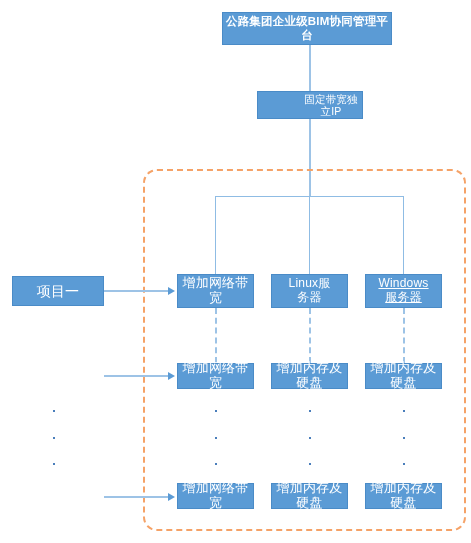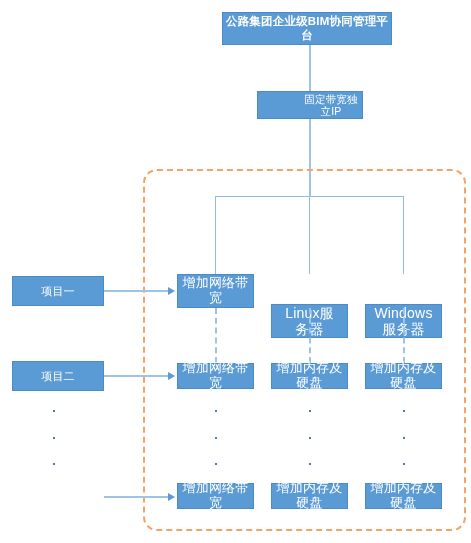--- a/index.html
+++ b/index.html
@@ -7,23 +7,23 @@
        font-family:"Liberation Sans","DejaVu Sans",sans-serif;}
   #stage{position:relative;width:471px;height:543px;}
 
   .box{position:absolute;background:#5B9BD5;border:1px solid #4A8BC7;
        color:#ffffff;display:flex;align-items:center;justify-content:center;
        text-align:center;line-height:1.15;box-sizing:border-box;
        letter-spacing:.2px;}
 
   .title-box{font-size:11.5px;font-weight:bold;}
   .ip-box{font-size:10.5px;}
-  .proj-box{font-size:11px;}
+  .proj-box{font-size:14px;}
   .node-box{font-size:13px;}
-  .node-box.two-line{font-size:14px;margin-top:30px;}
+  .node-box.two-line{font-size:12px;}
 
   .vline{position:absolute;background:#8FBCE4;width:1px;}
   .hline{position:absolute;background:#8FBCE4;height:1px;}
   .vline-thick{position:absolute;background:#9DC3E6;width:2px;}
 
   .dashcol{position:absolute;width:0;border-left:2px dashed #9DC3E6;}
 
   .dashbox{position:absolute;border:2px dashed #F5A267;border-radius:14px;
            box-sizing:border-box;background:transparent;}
 
@@ -53,21 +53,21 @@
   <div class="dashbox" style="left:143px;top:169px;width:323px;height:362px;"></div>
 
   <div class="hline" style="left:215px;top:196px;width:189px;"></div>
   <div class="vline" style="left:215px;top:196px;height:78px;"></div>
   <div class="vline" style="left:309px;top:196px;height:78px;"></div>
   <div class="vline" style="left:403px;top:196px;height:78px;"></div>
 
   <div class="box node-box" style="left:177px;top:274px;width:77px;height:34px;">增加网络带宽</div>
   <div class="box node-box two-line" style="left:271px;top:274px;width:77px;height:34px;white-space:pre-line;">Linux服
 务器</div>
-  <div class="box node-box two-line" style="left:365px;top:274px;width:77px;height:34px;white-space:pre-line;">Windows
+  <div class="box node-box two-line" style="left:365px;top:274px;width:77px;height:34px;white-space:pre-line;text-decoration:underline;">Windows
 服务器</div>
 
   <div class="dashcol" style="left:215px;top:308px;height:55px;"></div>
   <div class="dashcol" style="left:309px;top:308px;height:55px;"></div>
   <div class="dashcol" style="left:403px;top:308px;height:55px;"></div>
 
   <div class="box node-box" style="left:177px;top:363px;width:77px;height:26px;">增加网络带宽</div>
   <div class="box node-box" style="left:271px;top:363px;width:77px;height:26px;">增加内存及硬盘</div>
   <div class="box node-box" style="left:365px;top:363px;width:77px;height:26px;">增加内存及硬盘</div>
 
@@ -93,20 +93,19 @@
   </div>
 
   <div class="box node-box" style="left:177px;top:483px;width:77px;height:26px;">增加网络带宽</div>
   <div class="box node-box" style="left:271px;top:483px;width:77px;height:26px;">增加内存及硬盘</div>
   <div class="box node-box" style="left:365px;top:483px;width:77px;height:26px;">增加内存及硬盘</div>
 
   <div class="box proj-box" style="left:12px;top:276px;width:92px;height:30px;">项目一</div>
   <div class="arrow-line" style="left:104px;top:290px;width:64px;"></div>
   <div class="arrow-head" style="left:168px;top:286.5px;"></div>
 
-  <div class="box proj-box" style="left:12px;top:361px;width:92px;height:30px;">项目二</div>
   <div class="arrow-line" style="left:104px;top:375px;width:64px;"></div>
   <div class="arrow-head" style="left:168px;top:371.5px;"></div>
 
   <div class="arrow-line" style="left:104px;top:496px;width:64px;"></div>
   <div class="arrow-head" style="left:168px;top:492.5px;"></div>
 
 </div>
 
 </body></html>

